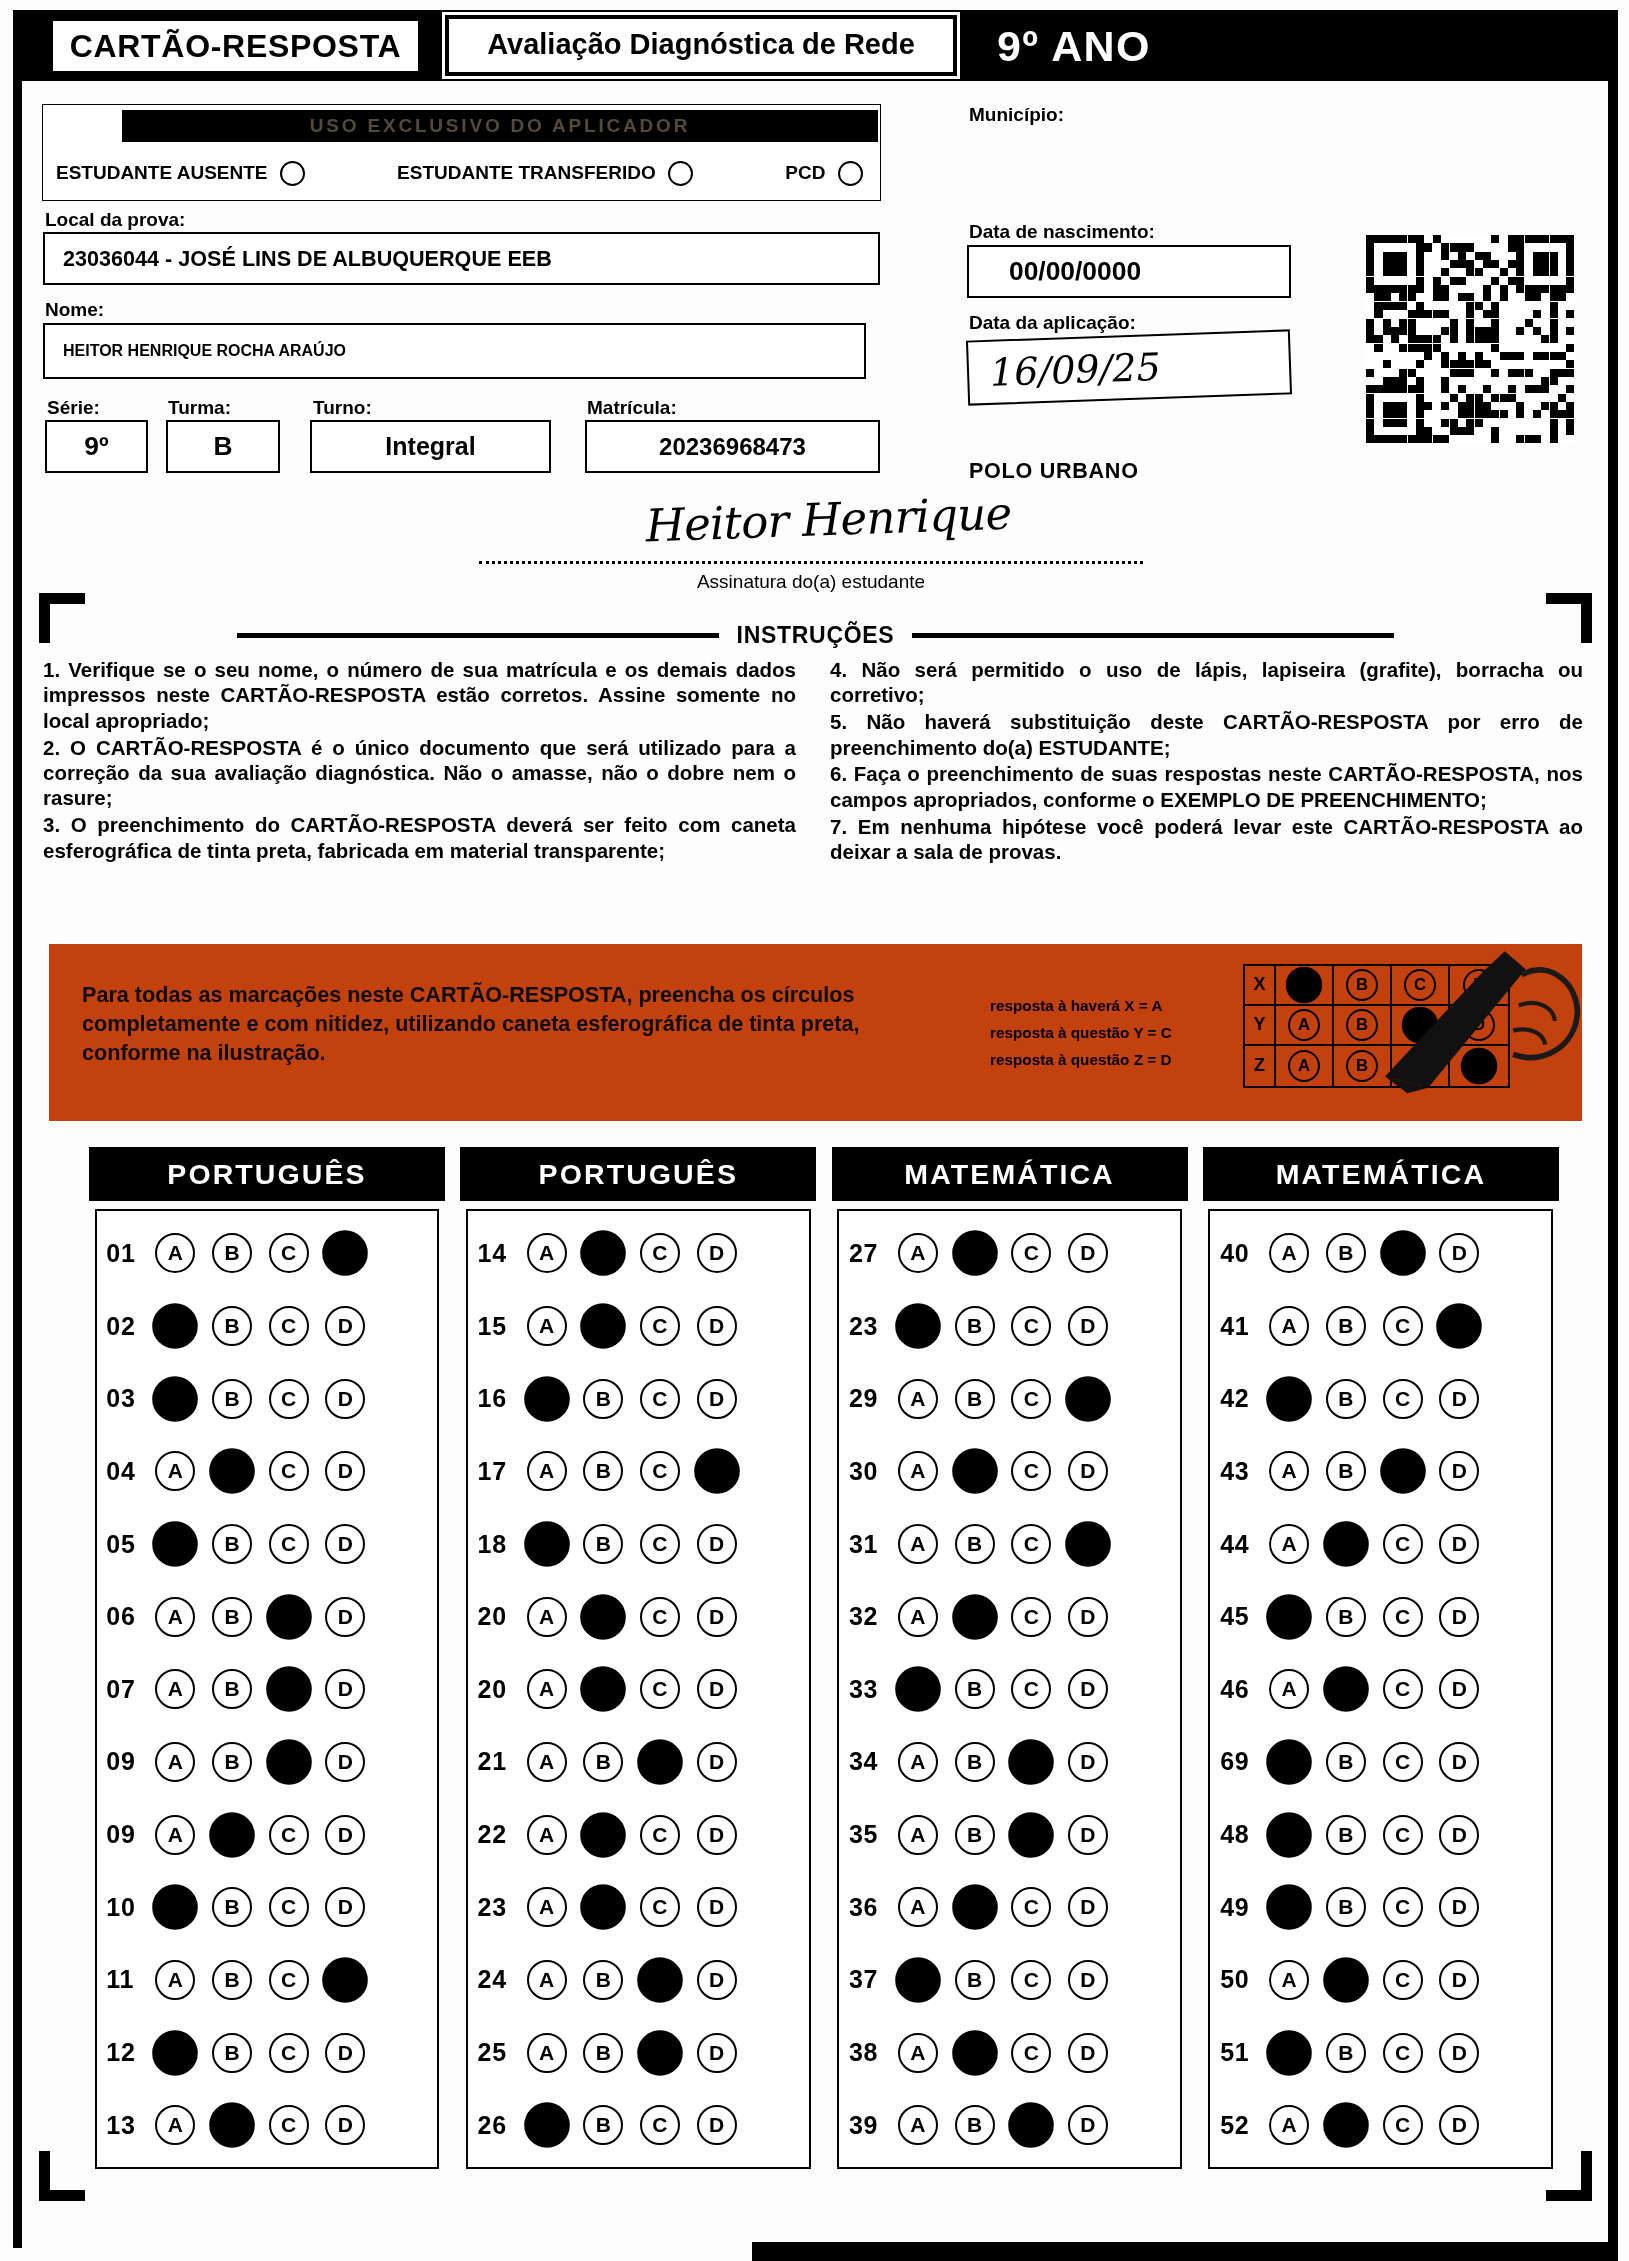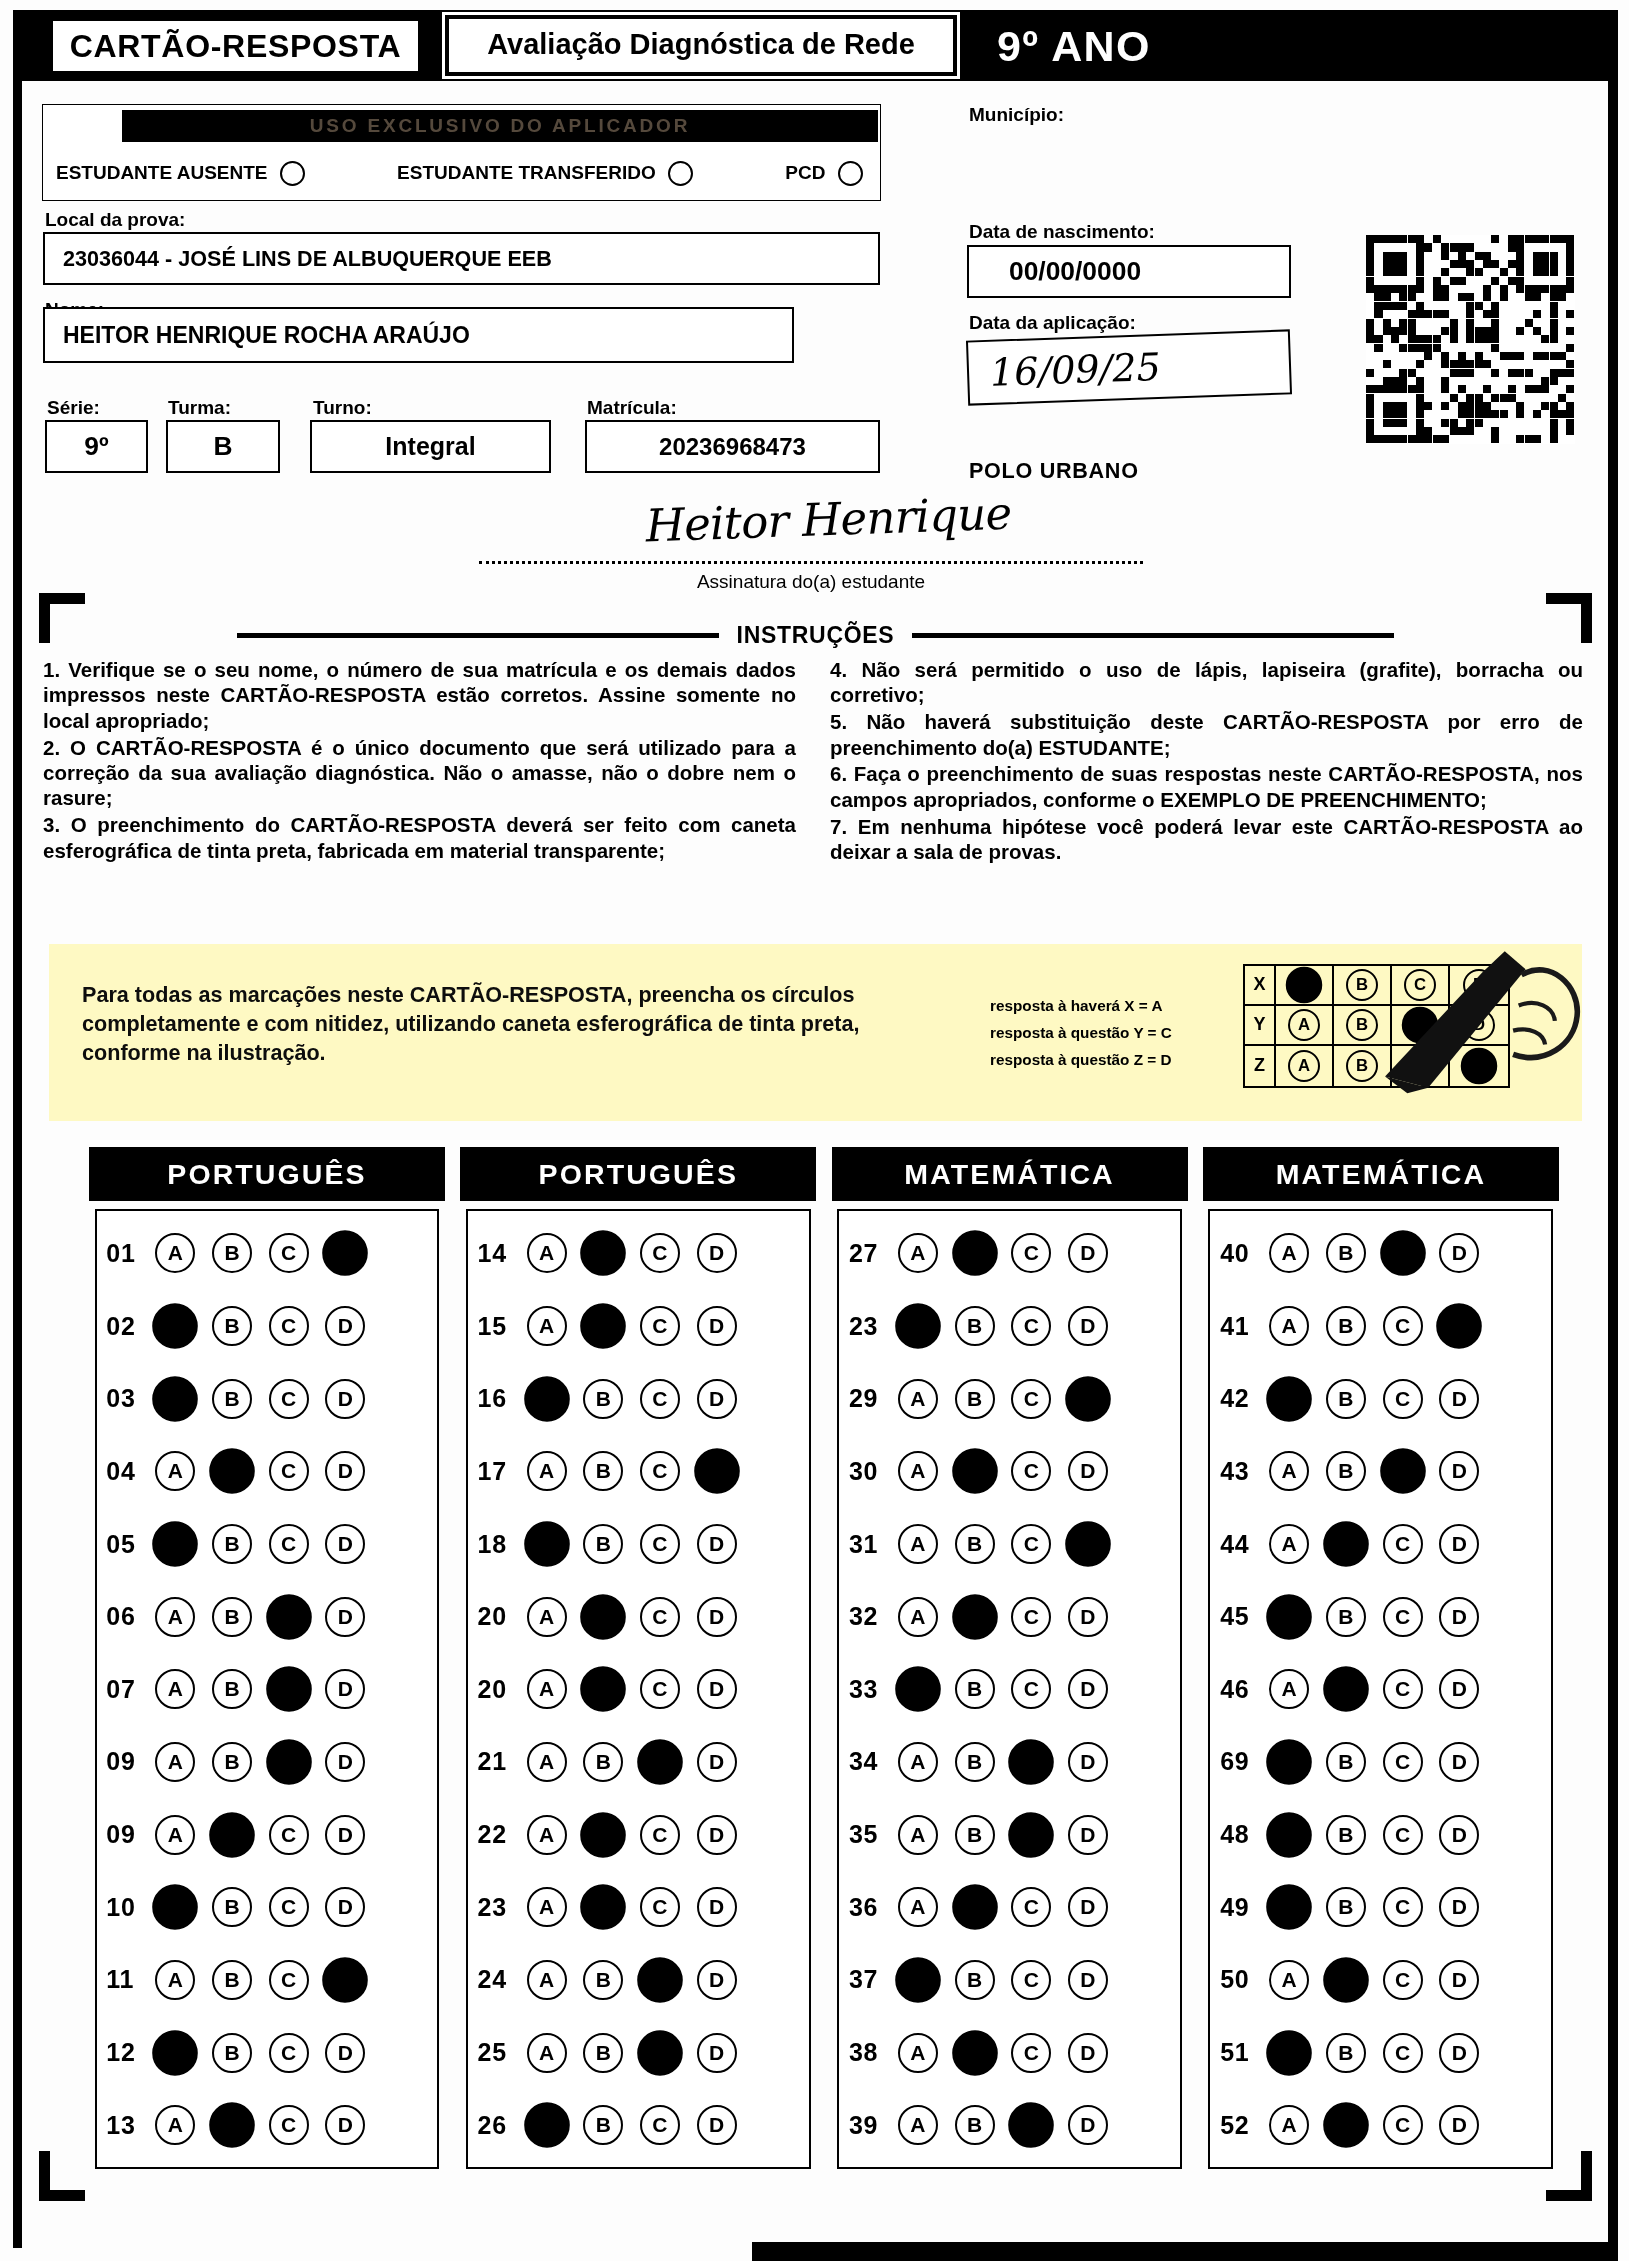--- a/index.html
+++ b/index.html
@@ -32,21 +32,21 @@
   .chk { display:flex; align-items:center; gap:12.5px; font-size:19px; font-weight:bold; }
   .chk-circle { width:25px; height:25px; border:2.1px solid #000; border-radius:50%; background:#fff; }
 
   
   .f-label { position:absolute; font-size:19px; font-weight:bold; }
   .f-box { position:absolute; border:2.1px solid #000; background:#fff; font-weight:bold;
            display:flex; align-items:center; }
   .pad { padding-left:18px; }
   .center { justify-content:center; }
   .box-local      { left:43px;  top:232px; width:837px; height:53px; font-size:21.6px; }
-  .box-nome       { left:43px;  top:307px; width:751px; height:56px; font-size:23px; }
+  .box-nome       { left:43px;  top:323px; width:823px; height:56px; font-size:16px; }
   .box-serie      { left:45px;  top:420px; width:103px;  height:53px; font-size:26.4px; }
   .box-turma      { left:166px; top:420px; width:114px;  height:53px; font-size:26.4px; }
   .box-turno      { left:310px; top:420px; width:241px;  height:53px; font-size:25px; }
   .box-matricula  { left:585px; top:420px; width:295px;  height:53px; font-size:24px; }
   .box-municipio  { left:967px; top:128px; width:324px; height:70px; font-size:28px; padding-left:31px; }
   .box-nascimento { left:967px; top:245px; width:324px; height:53px; font-size:26.4px; padding-left:40px; }
   .box-aplicacao  { left:967px; top:335px; width:324px; height:65px; }
   .handwriting { font-family:"DejaVu Serif","Liberation Serif",serif; font-style:italic; }
   .date-hand { font-size:38px; padding-left:21px; transform:rotate(-2deg); font-weight:normal; }
   .polo { position:absolute; left:969px; top:458px; font-size:21.6px; font-weight:bold; letter-spacing:0.7px; }
@@ -71,21 +71,21 @@
   .instr-head { position:absolute; left:237px; top:622px; width:1157px; display:flex; align-items:center; }
   .instr-line { flex:1; height:4.9px; background:#000; }
   .instr-title { margin:0 18px; font-size:23px; font-weight:bold; letter-spacing:0.7px; }
   .instr-col { position:absolute; top:657px; width:753px; font-size:20.5px; font-weight:bold;
                line-height:1.24; text-align:justify; }
   .instr-left { left:43px; }
   .instr-right { left:830px; }
   .instr-col p { margin:0 0 1.4px 0; }
 
   
-  .band { position:absolute; left:49px; top:944px; width:1533px; height:177px; background:#fef9c3; }
+  .band { position:absolute; left:49px; top:944px; width:1533px; height:177px; background:#c2410c; }
   .band-text { position:absolute; left:33px; top:36px; width:800px; font-size:21.6px; font-weight:bold;
                line-height:1.35; color:#0d0d0d; }
   .band-notes { position:absolute; left:941px; top:49px; width:244px; font-size:15.3px; font-weight:bold;
                 line-height:1.75; }
   .ex-grid { position:absolute; left:1194px; top:19.5px; border:2.1px solid #000; z-index:1; }
   .ex-row { display:flex; }
   .ex-label { width:31px; height:40px; border-right:2.1px solid #000; border-bottom:2.1px solid #000;
               display:flex; align-items:center; justify-content:center; font-size:18px; font-weight:bold; }
   .ex-cell { width:58px; height:40px; border-right:2.1px solid #000; border-bottom:2.1px solid #000;
              display:flex; align-items:center; justify-content:center; }

